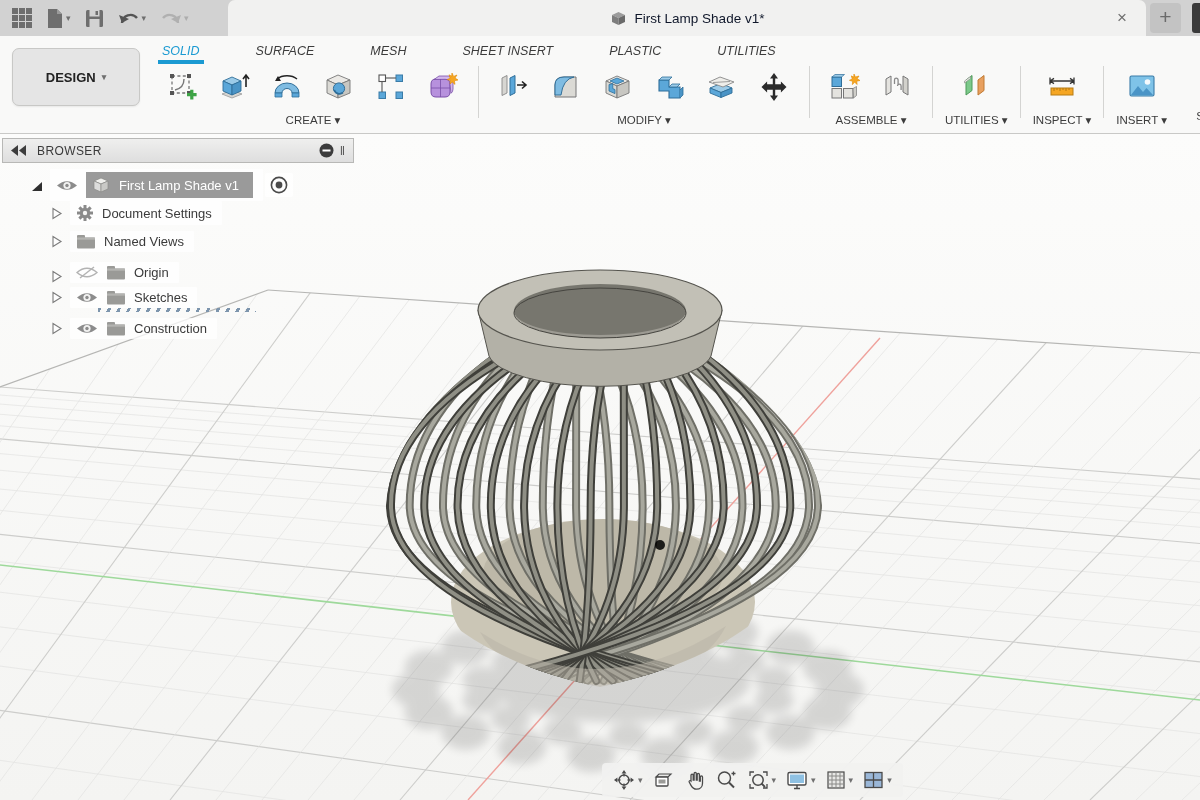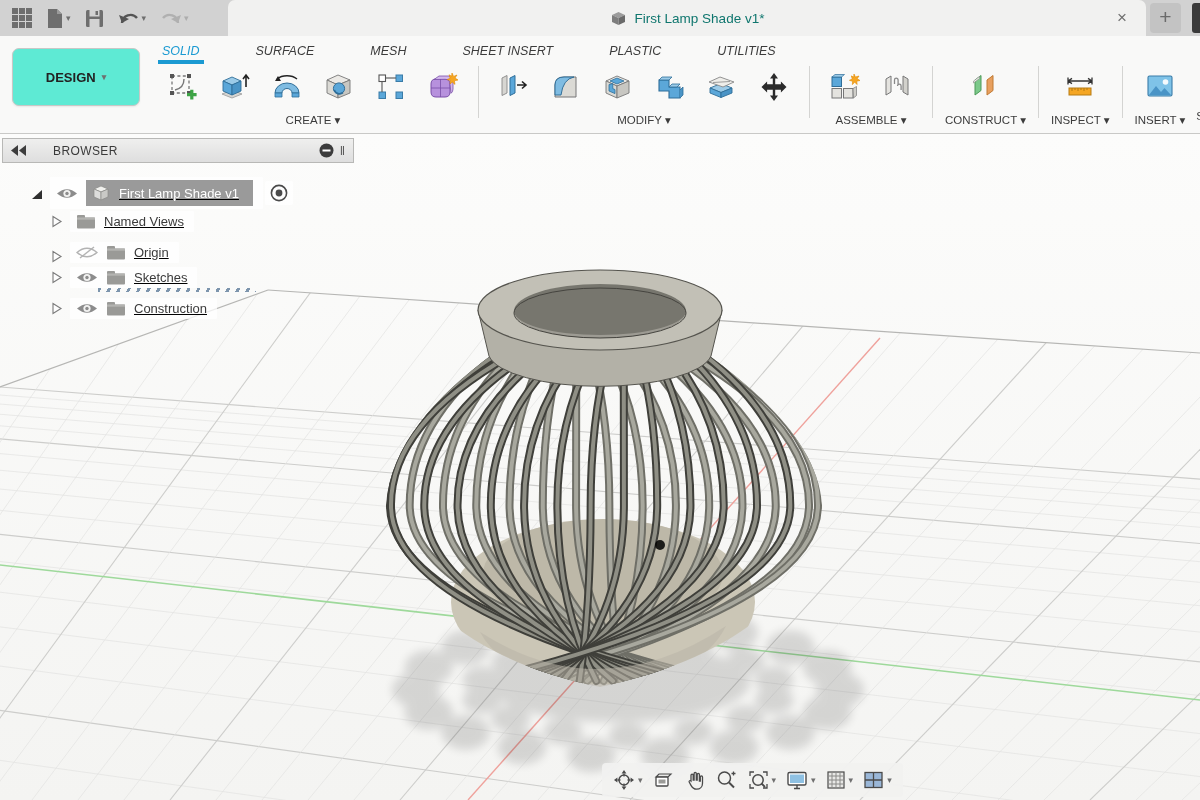--- a/index.html
+++ b/index.html
@@ -9,40 +9,40 @@
   
   .titlebar { position:absolute; left:0; top:0; width:1200px; height:36px;
     background:#d2d2d2; display:flex; align-items:stretch; }
   .tb-icons { display:flex; align-items:center; gap:14px; padding:0 10px 0 12px; }
   .tb-btn { display:flex; align-items:center; gap:2px; cursor:pointer; }
   .caret { font-size:9px; color:#6f6f6f; line-height:1; }
   .caret.dis { color:#adadad; }
   .doc-tab { position:absolute; left:228px; top:0; width:918px; height:36px;
     background:#f1f1f0; border-radius:7px 7px 0 0; display:flex; align-items:center;
     justify-content:center; gap:8px; }
-  .doc-tab .title { font-size:13.5px; color:#0f766e; }
+  .doc-tab .title { font-size:13.5px; color:#0f172a; }
   .doc-close { position:absolute; right:14px; top:8px; width:20px; height:20px;
     color:#6f6f6f; font-size:17px; text-align:center; line-height:19px; cursor:pointer; }
   .newtab { position:absolute; left:1150px; top:3px; width:31px; height:30px;
     background:#c3c3c3; border-radius:4px; color:#6b6b6b; font-size:21px;
     text-align:center; line-height:28px; cursor:pointer; }
   .edge-sliver { position:absolute; left:1192px; top:3px; width:8px; height:30px;
     background:#3a3a3a; border-radius:3px 0 0 3px; }
 
   
   .ribbon { position:absolute; left:0; top:36px; width:1200px; height:98px;
     background:#f9f9f8; border-bottom:1px solid #c9c9c7; }
   .rtabs { position:absolute; left:160px; top:4px; display:flex; gap:52px;font-style:italic; }
   .rtab { font-size:12.5px; color:#3c3c3c; padding:4px 2px 6px; cursor:pointer;
     position:relative; white-space:nowrap; }
   .rtab.active { color:#1b9ad2; }
   .rtab.active::after { content:""; position:absolute; left:-2px; right:-2px;
     bottom:0; height:4px; background:#1b9ad2; }
   .design-btn { position:absolute; left:12px; top:12px; width:128px; height:58px;
-    background:#5eead4; border:1px solid #c8c8c6; border-radius:7px;
+    background:#e5e5e5; border:1px solid #c8c8c6; border-radius:7px;
     display:flex; align-items:center; justify-content:center; gap:6px;
     font-size:13px; font-weight:bold; color:#222; cursor:pointer;
     box-shadow:0 1px 2px rgba(0,0,0,.07); }
   .groups { position:absolute; left:152px; top:26px; height:70px; display:flex; }
   .rgroup { display:flex; flex-direction:column; align-items:center; padding:0 8px; }
   .rtools { display:flex; align-items:center; gap:6px; height:50px; }
   .rtool { width:46px; height:46px; display:flex; align-items:center;
     justify-content:center; cursor:pointer; border-radius:3px; }
   .glabel { font-size:11.5px; color:#3c3c3c; margin-top:1px; cursor:pointer;
     white-space:nowrap; }
@@ -50,23 +50,23 @@
   .overflow-lbl { position:absolute; right:-4px; top:74px; font-size:11.5px; color:#3c3c3c; }
 
   
   .viewport { position:absolute; left:0; top:134px; width:1200px; height:666px;
     background:linear-gradient(#fcfcfb, #f4f4f2); }
 
   
   .browser { position:absolute; left:2px; top:138px; width:352px; }
   .b-header { height:25px; background:linear-gradient(#efefee,#dedede);
     border:1px solid #b8b8b6; display:flex; align-items:center; padding:0 8px; }
-  .b-title { font-size:12px; color:#3a3a3a; letter-spacing:.4px; margin-left:26px; flex:1; }
+  .b-title { font-size:12px; color:#3a3a3a; letter-spacing:.4px; margin-left:10px; flex:1; }
   .b-grip { color:#5a5a5a; font-size:13px; margin-left:6px; }
-  .b-tree { padding-top:16px;text-decoration:underline; }
+  .b-tree { padding-top:8px; }
   .b-row { display:flex; align-items:center; height:28px; }
   .b-chip { display:flex; align-items:center; gap:8px;
     background:rgba(255,255,255,.74); padding:3px 10px 3px 6px; border-radius:1px; }
   .b-label { font-size:13px; color:#3b3b3b; white-space:nowrap; }
   .sel-span { display:flex; align-items:center; gap:8px; background:#9a9a9a;
     padding:3px 14px 3px 5px; }
   .sel-span .b-label { color:#fff; }
   .radio-chip { background:rgba(255,255,255,.8); padding:3px 5px; margin-left:2px;
     display:flex; align-items:center; border-radius:2px; }
   .tri { width:13px; height:13px; margin-right:7px; flex:none; }
@@ -533,21 +533,21 @@
           <div class="rtool">
             <span>
               <svg width="32" height="32" viewBox="0 0 32 32">
                 <path d="M6 9 l6-4.5 v15 l-6 4.5 z" fill="#7cc98a" stroke="#4c9a59" stroke-width="1"></path>
                 <path d="M4.5 10 l6-4.5 v2 l-6 4.5 z" fill="#efeeea" stroke="#888" stroke-width=".6"></path>
                 <path d="M18 9 l6-4.5 v15 l-6 4.5 z" fill="#e8a05f" stroke="#c07a33" stroke-width="1"></path>
               </svg>
             </span>
           </div>
         </div>
-        <div class="glabel">CONSTRUCT ▾</div>
+        <div class="glabel">UTILITIES ▾</div>
       </div>
       <div class="gdiv"></div>
       <div class="rgroup">
         <div class="rtools">
           <div class="rtool">
             <span>
               <svg width="32" height="32" viewBox="0 0 32 32">
                 <path d="M4 10 h24 M4 6.5v7 M28 6.5v7 M4 10l4-2.6M4 10l4 2.6 M28 10l-4-2.6M28 10l-4 2.6" stroke="#333" stroke-width="1.3" fill="none"></path>
                 <rect x="5" y="17" width="22" height="7" fill="#f5a623" stroke="#b77d14" stroke-width="1"></rect>
                 <path d="M8 17v3 M11 17v2 M14 17v3 M17 17v2 M20 17v3 M23 17v2" stroke="#b77d14" stroke-width="1.1"></path>
@@ -629,20 +629,42 @@
         </div>
       </div>
       <div class="b-row" style="padding-left: 48px;">
         <span class="tri">
           <svg width="13" height="13" viewBox="0 0 13 13">
             <polygon points="3,1.5 11,6.5 3,11.5" fill="#fdfdfd" stroke="#7a7a7a" stroke-width="1.1"></polygon>
           </svg>
         </span>
         <div class="b-chip">
           <span>
+            <svg width="18" height="18" viewBox="0 0 18 18">
+              <g fill="#8a8a8a">
+                <rect x="7.5" y="1" width="3" height="16"></rect>
+                <rect x="1" y="7.5" width="16" height="3"></rect>
+                <rect x="7.5" y="1" width="3" height="16" transform="rotate(45 9 9)"></rect>
+                <rect x="7.5" y="1" width="3" height="16" transform="rotate(-45 9 9)"></rect>
+                <circle cx="9" cy="9" r="5.2"></circle>
+              </g>
+              <circle cx="9" cy="9" r="2.2" fill="#f6f6f5"></circle>
+            </svg>
+          </span>
+          <span class="b-label">Document Settings</span>
+        </div>
+      </div>
+      <div class="b-row" style="padding-left: 48px;">
+        <span class="tri">
+          <svg width="13" height="13" viewBox="0 0 13 13">
+            <polygon points="3,1.5 11,6.5 3,11.5" fill="#fdfdfd" stroke="#7a7a7a" stroke-width="1.1"></polygon>
+          </svg>
+        </span>
+        <div class="b-chip">
+          <span>
             <svg width="20" height="15" viewBox="0 0 20 15">
               <rect x="1" y="1" width="8" height="4" rx="1" fill="#9a9a97"></rect>
               <rect x="1" y="3.5" width="18" height="11" rx="1" fill="#9a9a97"></rect>
               <rect x="1" y="3.5" width="18" height="2.2" fill="#b4b4b1"></rect>
             </svg>
           </span>
           <span class="b-label">Named Views</span>
         </div>
       </div>
       <div class="b-row" style="padding-left: 48px; align-items: flex-end;">

